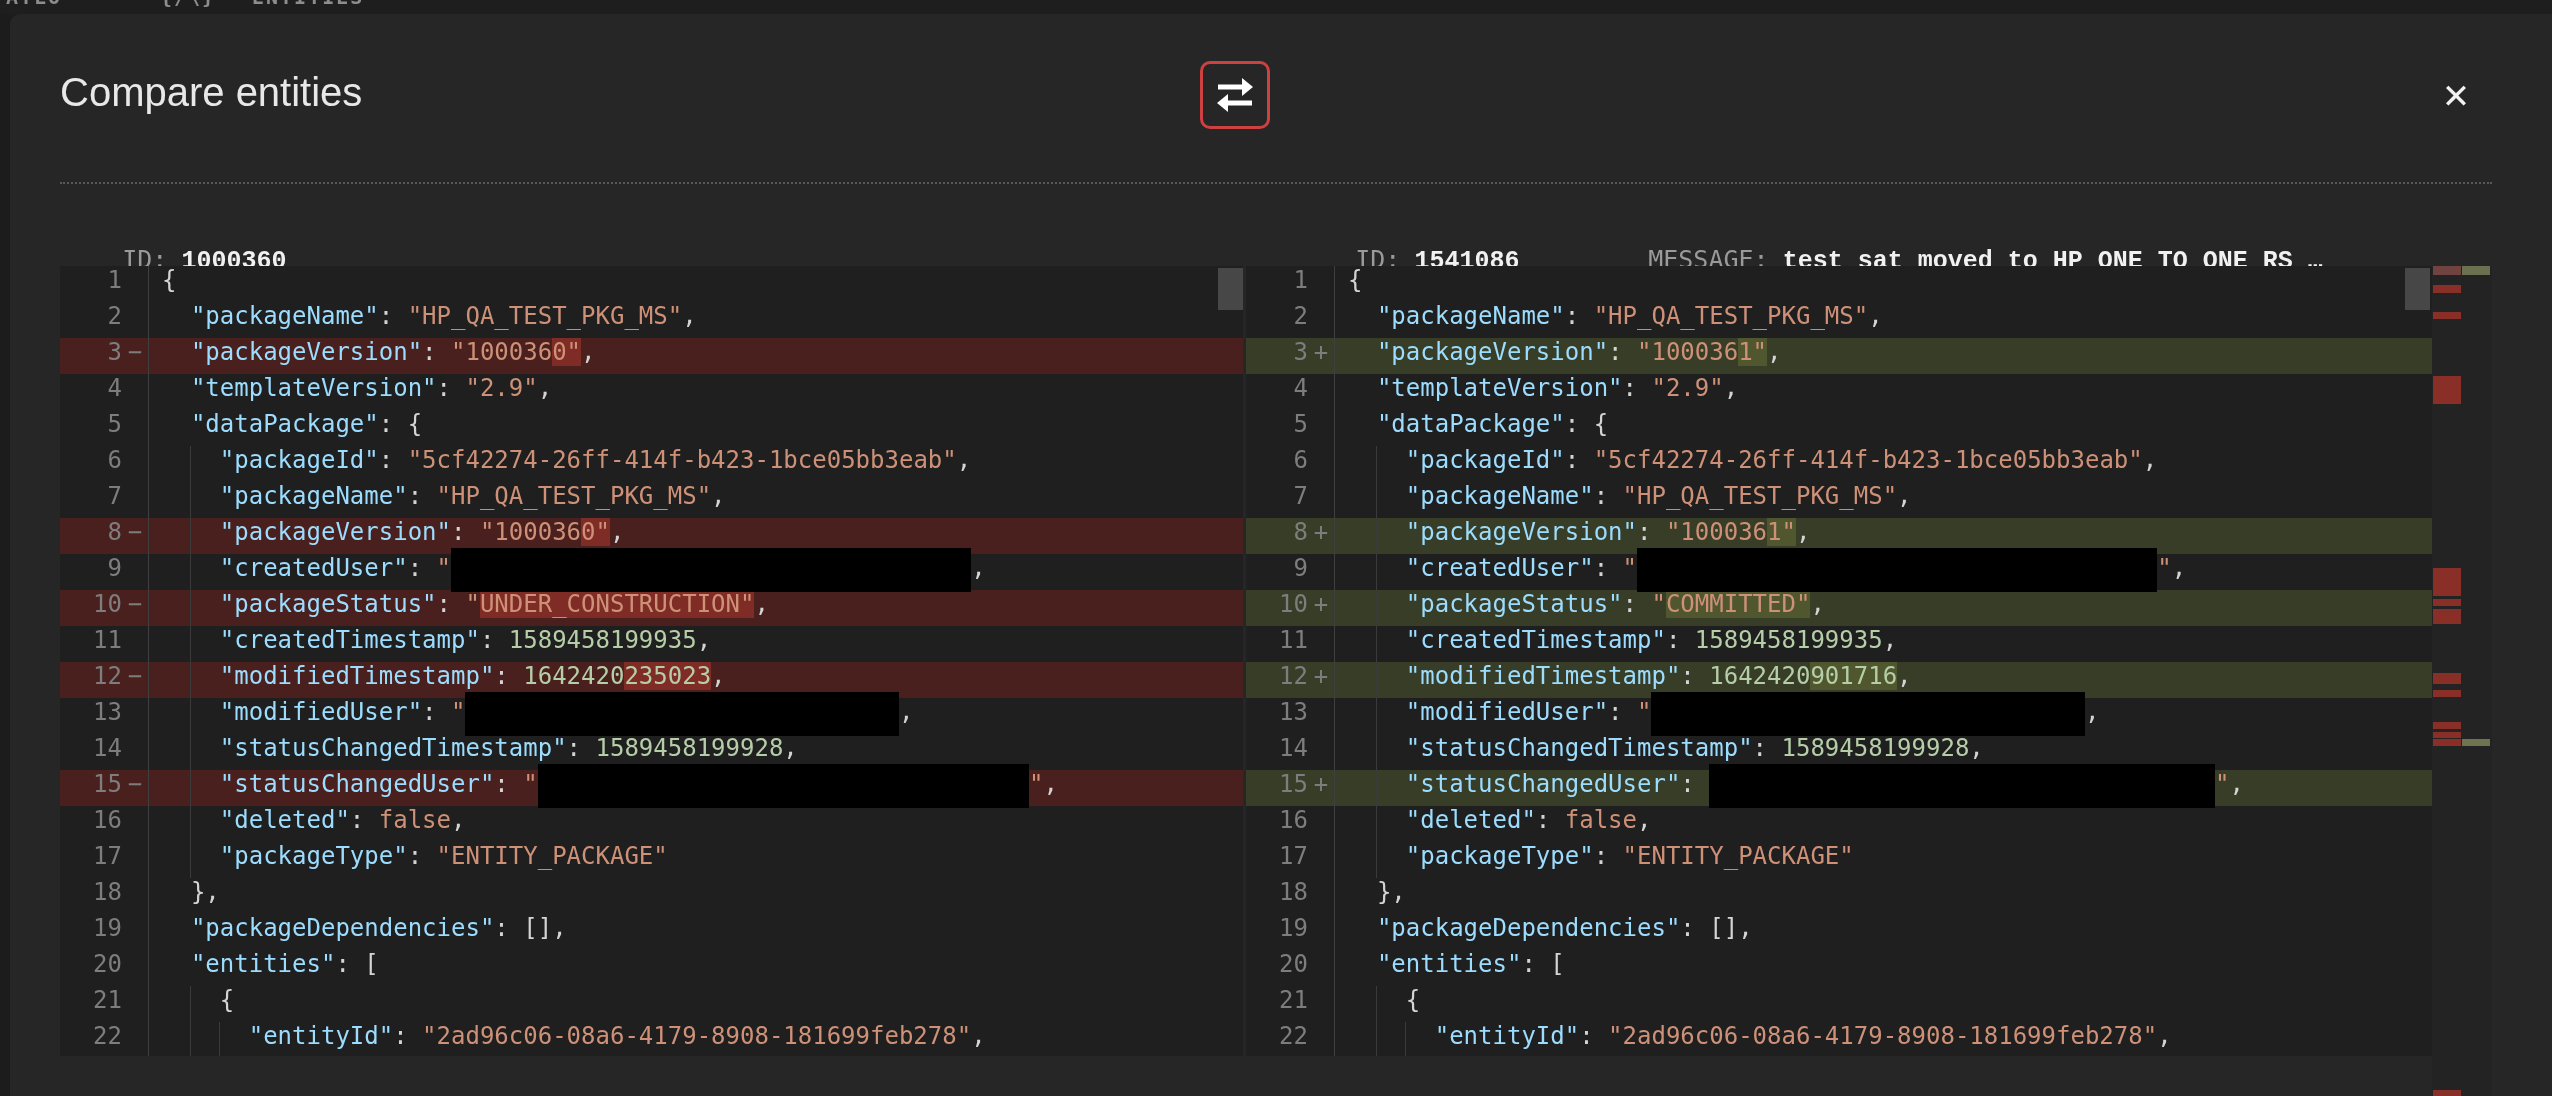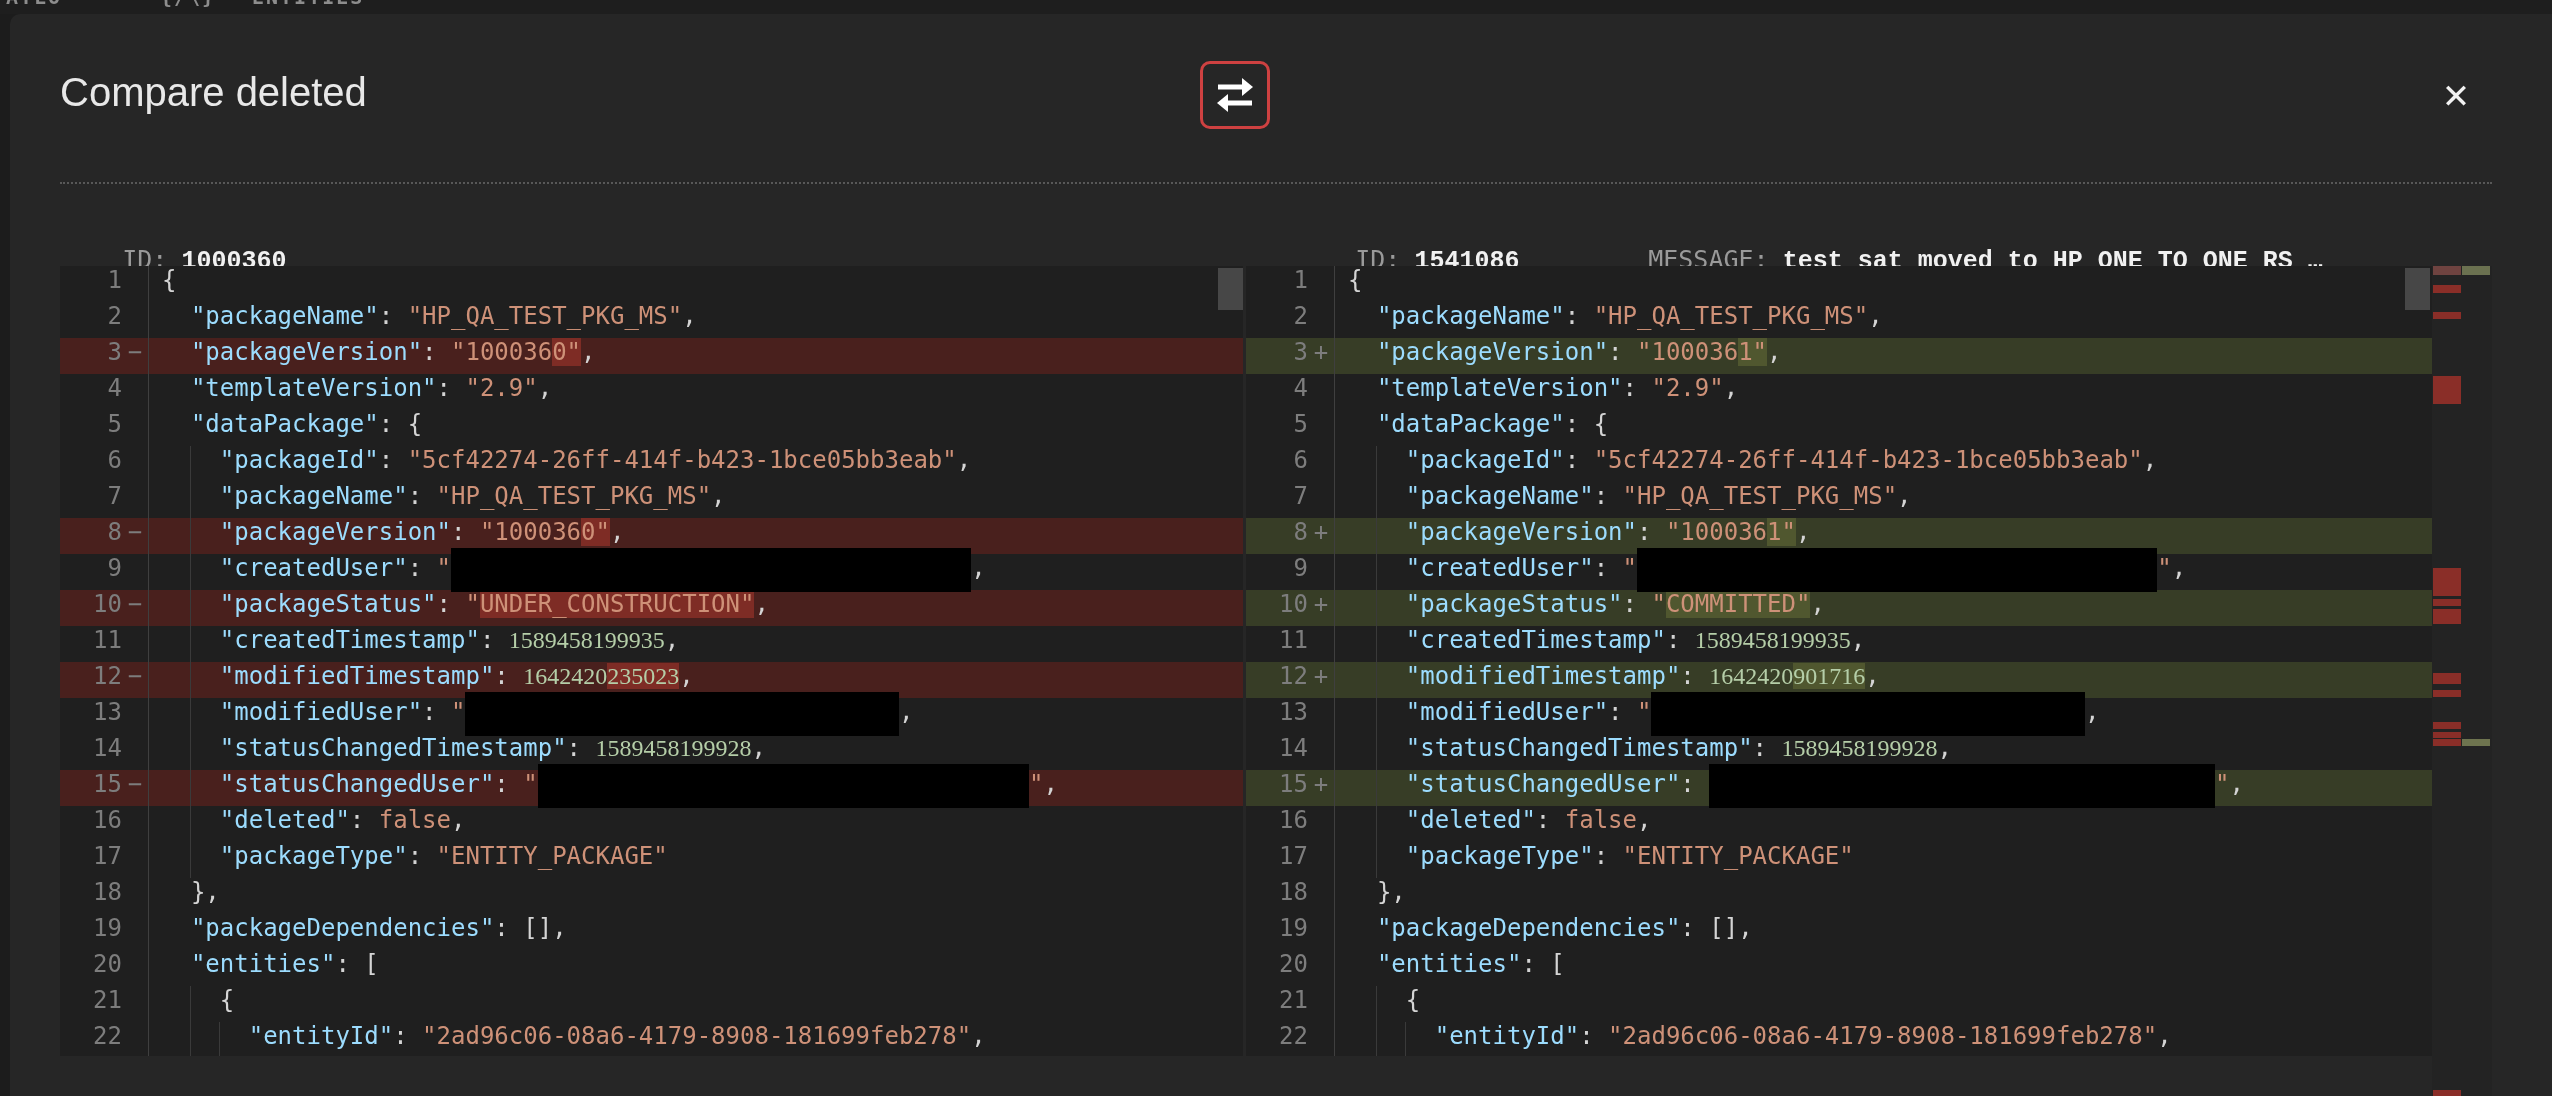--- a/index.html
+++ b/index.html
@@ -34,21 +34,21 @@
   .ed-right{left:1236px;width:1186px;}
   .row{display:flex;height:36px;line-height:36px;font:24px "DejaVu Sans Mono",monospace;white-space:pre;}
   .row.del{background:#49201d;}
   .row.ins{background:#373d26;}
   .gut{flex:none;width:88px;display:flex;border-right:1px solid #3f3f3f;}
   .num{width:62px;text-align:right;color:#7d7d7d;}
   .sign{width:26px;text-align:center;color:#7d7d7d;}
   .code{padding-left:13px;}
   .k{color:#9CDCFE;}
   .s{color:#CE9178;}
-  .n{color:#B5CEA8;font-family:Liberation Serif, serif;}
+  .n{color:#B5CEA8;}
   .p{color:#d4d4d4;}
   .b{color:#CE9178;}
   .ihd{background:#7e2c25;}
   .ihi{background:#50572f;}
   .r{display:inline-block;background:#000;height:44px;vertical-align:middle;position:relative;top:-6px;margin-bottom:-14px;}
   .guide{position:absolute;width:1px;background:#3a3a3a;}
   .thumb{position:absolute;top:2px;width:25px;height:42px;background:#4f4f4f;opacity:.85;cursor:pointer;}
   .ed-left .thumb{right:0;}
   .ed-right .thumb{right:2px;}
 
@@ -69,21 +69,21 @@
 <body>
 
 <div class="topbar">
   <span class="tb1">ATLO</span>
   <span class="tb2">{/\}</span>
   <span class="tb3">ENTITIES</span>
 </div>
 
 <div class="modal">
 
-  <h1 class="title" style="margin:0;position:absolute;">Compare deleted</h1>
+  <h1 class="title" style="margin:0;position:absolute;">Compare entities</h1>
 
   <button class="swap-btn">
     <span style="display:flex;">
       <svg width="48" height="42" viewBox="0 0 48 42">
         <line x1="7" y1="13" x2="33" y2="13" stroke="#ffffff" stroke-width="5"></line>
         <polygon points="31,4 42,13 31,22" fill="#ffffff"></polygon>
         <line x1="41" y1="29" x2="15" y2="29" stroke="#ffffff" stroke-width="5"></line>
         <polygon points="17,20 6,29 17,38" fill="#ffffff"></polygon>
       </svg>
     </span>

